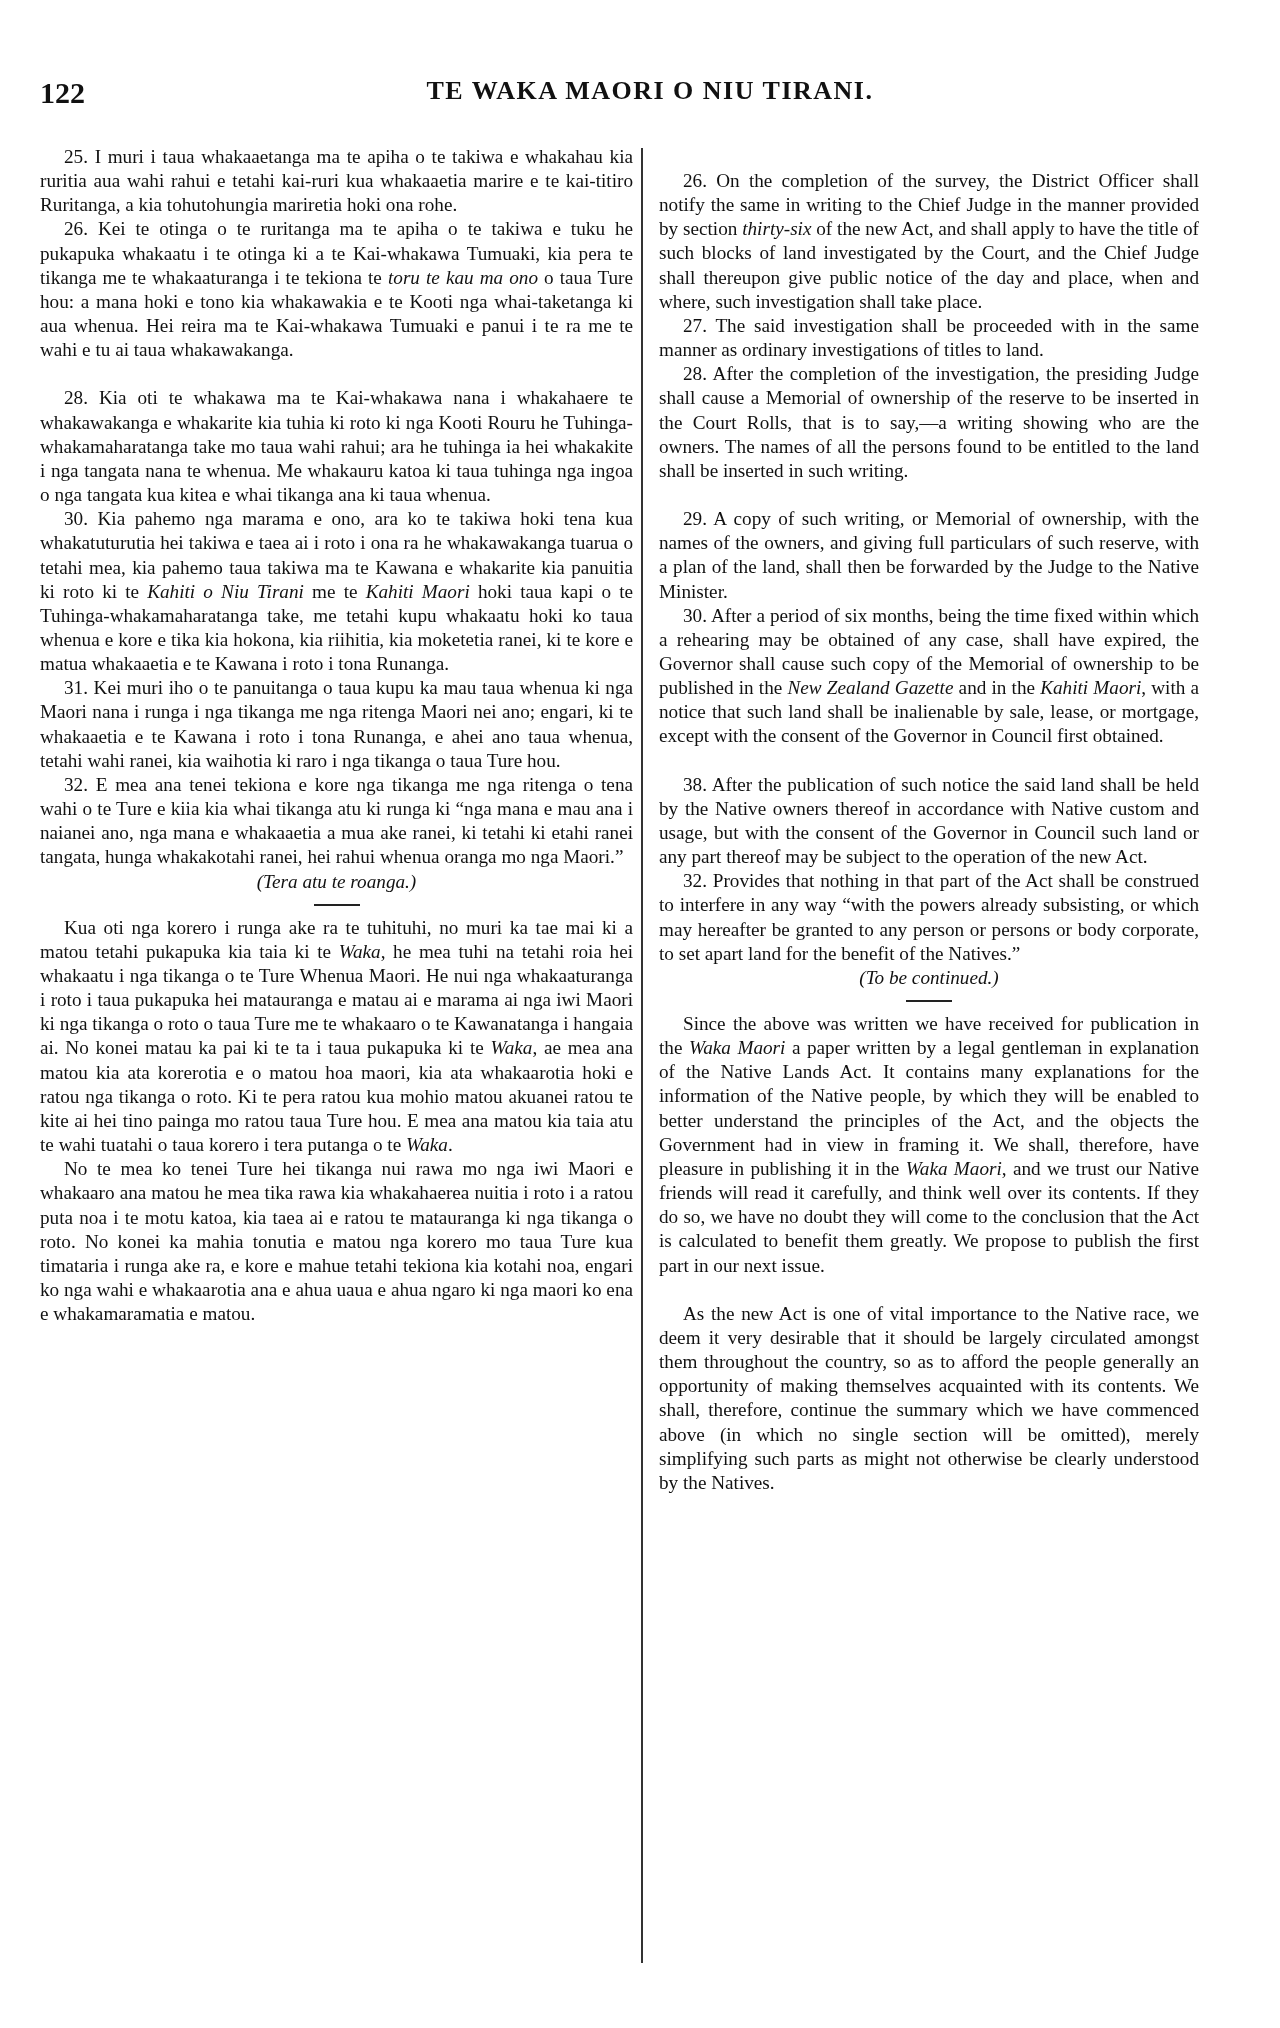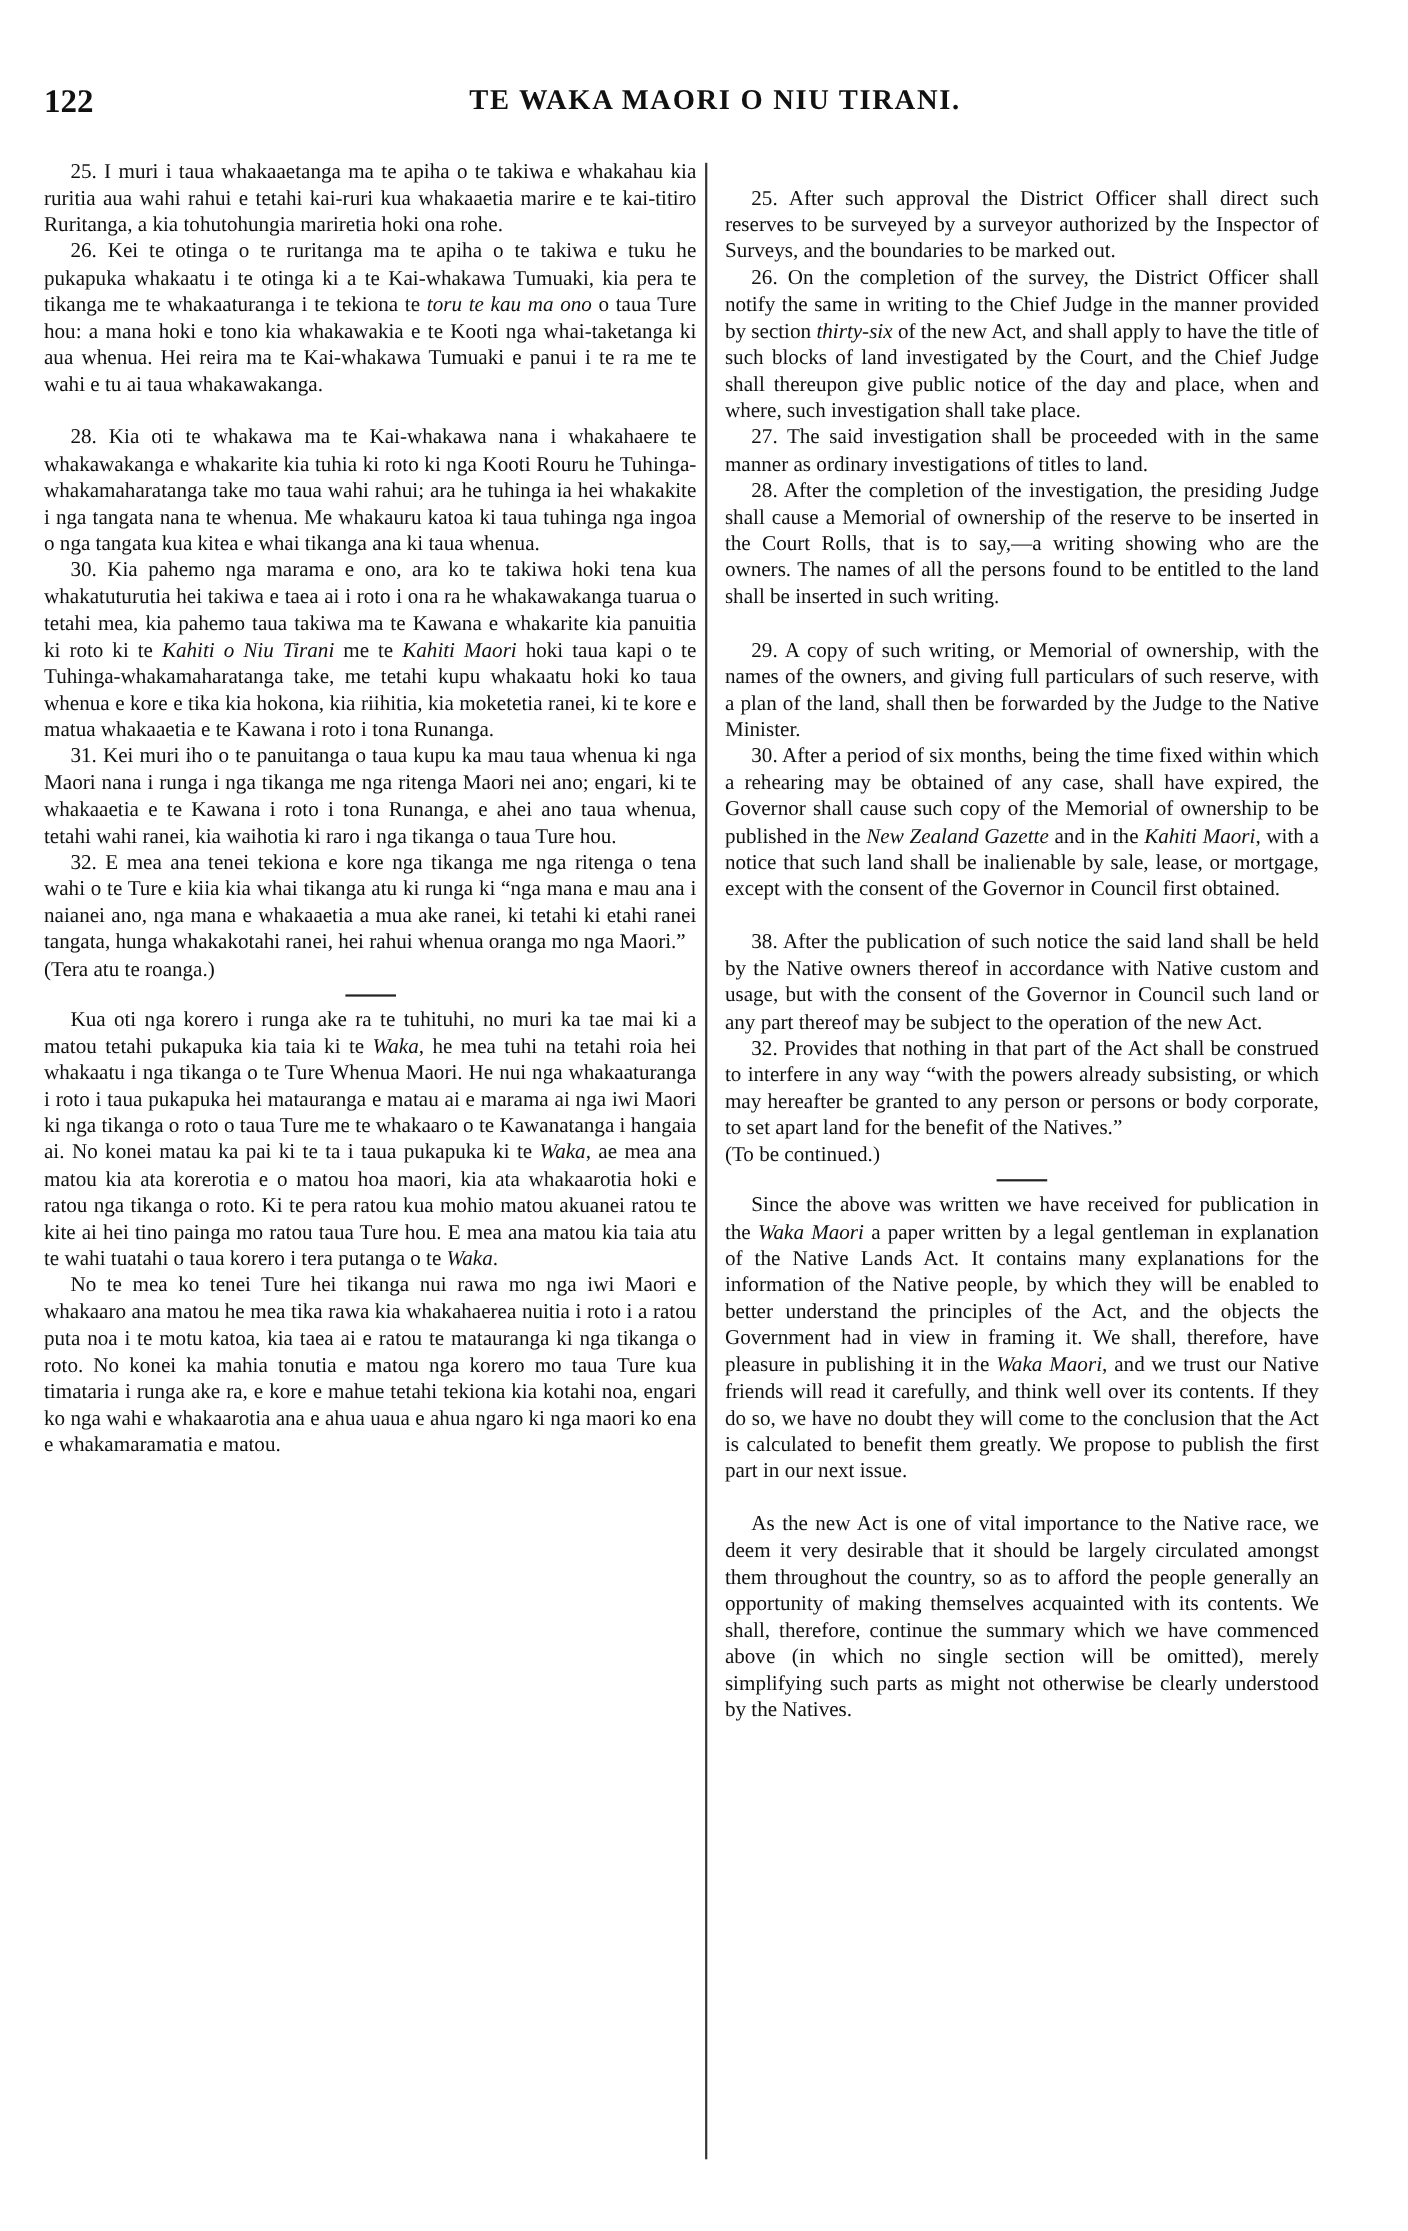--- a/index.html
+++ b/index.html
@@ -8,21 +8,21 @@
   .header { position: absolute; top: 76px; left: 40px; width: 1160px; height: 44px; }
   .page-num { position: absolute; left: 0; top: 0; font-size: 30px; font-weight: bold; }
   .page-title { position: absolute; left: 0; right: 0; top: 0; text-align: center;
                 font-size: 26px; font-weight: bold; letter-spacing: 1.5px; padding-left: 60px; }
   .divider { position: absolute; left: 641px; top: 148px; width: 2px; height: 1815px; background: #333; }
   .col { position: absolute; top: 145px; font-size: 19.2px; line-height: 24.15px; text-align: justify; }
   .col-left { left: 40px; width: 593px; }
   .col-right { left: 659px; width: 540px; }
   .col p { margin: 0; text-indent: 24px; }
   .col p.cont { text-indent: 0; }
-  .col p.center { text-indent: 0; text-align: left; }
+  .col p.center { text-indent: 0; text-align: center; font-style: italic; }
   .col i { font-style: italic; }
   .gap { height: 24px; }
   .rule { width: 46px; height: 2px; background: #222; margin: 10px auto 10px auto; }
 </style>
 </head>
 <body>
 
 <div class="header">
   <span class="page-num">122</span>
   <div class="page-title">TE WAKA MAORI O NIU TIRANI.</div>
@@ -39,21 +39,20 @@
   <p>31. Kei muri iho o te panuitanga o taua kupu ka mau taua whenua ki nga Maori nana i runga i nga tikanga me nga ritenga Maori nei ano; engari, ki te whakaaetia e te Kawana i roto i tona Runanga, e ahei ano taua whenua, tetahi wahi ranei, kia waihotia ki raro i nga tikanga o taua Ture hou.</p>
   <p>32. E mea ana tenei tekiona e kore nga tikanga me nga ritenga o tena wahi o te Ture e kiia kia whai tikanga atu ki runga ki “nga mana e mau ana i naianei ano, nga mana e whakaaetia a mua ake ranei, ki tetahi ki etahi ranei tangata, hunga whakakotahi ranei, hei rahui whenua oranga mo nga Maori.”</p>
   <p class="center">(Tera atu te roanga.)</p>
   <div class="rule"></div>
   <p><span>Kua oti nga korero i runga ake ra te tuhituhi, no muri ka tae mai ki a matou tetahi pukapuka kia taia ki te</span> <i>Waka</i><span>, he mea tuhi na tetahi roia hei whakaatu i nga tikanga o te Ture Whenua Maori. He nui nga whakaaturanga i roto i taua pukapuka hei matauranga e matau ai e marama ai nga iwi Maori ki nga tikanga o roto o taua Ture me te whakaaro o te Kawanatanga i hangaia ai. No konei matau ka pai ki te ta i taua pukapuka ki te</span> <i>Waka</i><span>, ae mea ana matou kia ata korerotia e o matou hoa maori, kia ata whakaarotia hoki e ratou nga tikanga o roto. Ki te pera ratou kua mohio matou akuanei ratou te kite ai hei tino painga mo ratou taua Ture hou. E mea ana matou kia taia atu te wahi tuatahi o taua korero i tera putanga o te</span> <i>Waka</i><span>.</span></p>
   <p>No te mea ko tenei Ture hei tikanga nui rawa mo nga iwi Maori e whakaaro ana matou he mea tika rawa kia whakahaerea nuitia i roto i a ratou puta noa i te motu katoa, kia taea ai e ratou te matauranga ki nga tikanga o roto. No konei ka mahia tonutia e matou nga korero mo taua Ture kua timataria i runga ake ra, e kore e mahue tetahi tekiona kia kotahi noa, engari ko nga wahi e whakaarotia ana e ahua uaua e ahua ngaro ki nga maori ko ena e whakamaramatia e matou.</p>
 </div>
 
 <div class="col col-right">
   <div class="gap"></div>
-  <p>25. After such approval the District Officer shall direct such reserves to be surveyed by a surveyor authorized by the Inspector of Surveys, and the boundaries to be marked out.</p>
   <p><span>26. On the completion of the survey, the District Officer shall notify the same in writing to the Chief Judge in the manner provided by section</span> <i>thirty-six</i> <span>of the new Act, and shall apply to have the title of such blocks of land investigated by the Court, and the Chief Judge shall thereupon give public notice of the day and place, when and where, such investigation shall take place.</span></p>
   <p>27. The said investigation shall be proceeded with in the same manner as ordinary investigations of titles to land.</p>
   <p>28. After the completion of the investigation, the presiding Judge shall cause a Memorial of ownership of the reserve to be inserted in the Court Rolls, that is to say,—a writing showing who are the owners. The names of all the persons found to be entitled to the land shall be inserted in such writing.</p>
   <div class="gap"></div>
   <p>29. A copy of such writing, or Memorial of ownership, with the names of the owners, and giving full particulars of such reserve, with a plan of the land, shall then be forwarded by the Judge to the Native Minister.</p>
   <p><span>30. After a period of six months, being the time fixed within which a rehearing may be obtained of any case, shall have expired, the Governor shall cause such copy of the Memorial of ownership to be published in the</span> <i>New Zealand Gazette</i> <span>and in the</span> <i>Kahiti Maori</i><span>, with a notice that such land shall be inalienable by sale, lease, or mortgage, except with the consent of the Governor in Council first obtained.</span></p>
   <div class="gap"></div>
   <p>38. After the publication of such notice the said land shall be held by the Native owners thereof in accordance with Native custom and usage, but with the consent of the Governor in Council such land or any part thereof may be subject to the operation of the new Act.</p>
   <p>32. Provides that nothing in that part of the Act shall be construed to interfere in any way “with the powers already subsisting, or which may hereafter be granted to any person or persons or body corporate, to set apart land for the benefit of the Natives.”</p>
   <p class="center">(To be continued.)</p>

